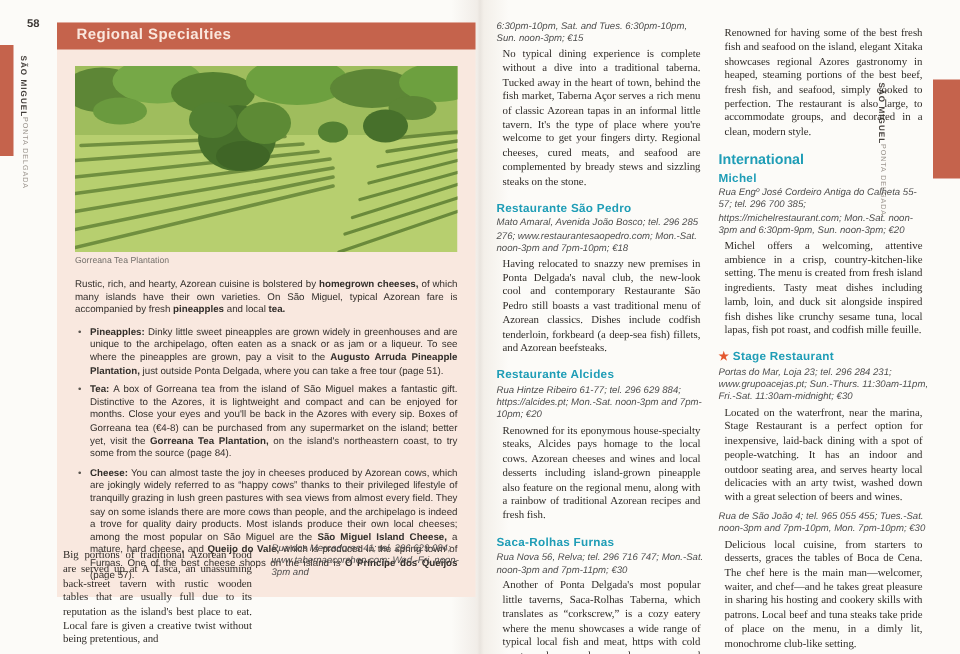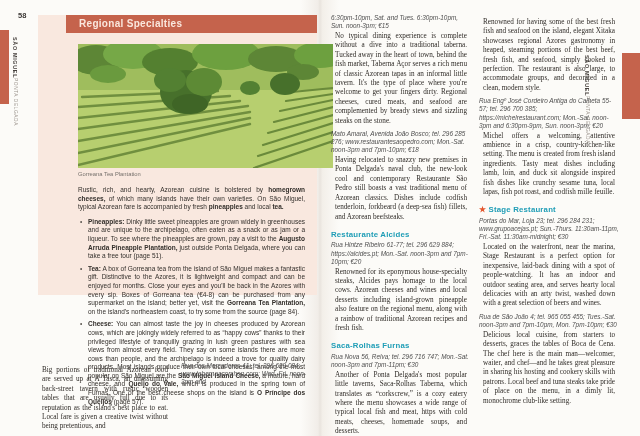--- a/index.html
+++ b/index.html
@@ -16,21 +16,21 @@
   
   .tab-marker{position:absolute;background:#c5634c;}
   .tab-marker.l{left:0;top:30px;width:9px;height:74px;}
   .tab-marker.r{left:622px;top:53px;width:18px;height:66px;}
   .tab-label{position:absolute;writing-mode:vertical-rl;display:flex;}
   .tab-label.l{left:11px;top:37px;}
   .tab-label.r{left:583px;top:55px;}
   .tab-region{font:bold 5.4px/7px "Liberation Sans",sans-serif;letter-spacing:0.7px;color:#443f3b;}
   .tab-area{font:4.8px/6.5px "Liberation Sans",sans-serif;letter-spacing:0.6px;color:#9b948d;}
   
-  .panel{position:absolute;left:38px;top:15px;width:279px;height:280px;background:#f9e8df;padding-left:28px;}
+  .panel{position:absolute;left:38px;top:15px;width:279px;height:383px;background:#f9e8df;}
   .panel-header{height:18px;background:#c5634c;color:#fae7dd;
     font:bold 10px/18px "Liberation Sans",sans-serif;letter-spacing:0.3px;padding-left:13px;}
   .photo{display:block;margin:11px 12px 0 12px;width:255px;height:124px;}
   .caption{margin:3px 12px 0 12px;font:5.8px/7px "Liberation Sans",sans-serif;color:#76716c;}
   .intro{margin:8px 12px 0 12px;font:6.5px/8.6px "Liberation Sans",sans-serif;color:#332f2b;text-align:justify;}
   .bullets{margin:6px 12px 0 14px;}
   .bullet{display:flex;margin-bottom:4px;}
   .bullet .dot{flex:0 0 8px;font:6.5px/8.6px "Liberation Sans",sans-serif;color:#5a554f;}
   .bullet .btext{flex:1;font:6.5px/8.6px "Liberation Sans",sans-serif;color:#332f2b;text-align:justify;}
   .bold{font-weight:bold;}
@@ -136,37 +136,40 @@
     <p class="body-text">Big portions of traditional Azorean food are served up at A Tasca, an unassuming back-street tavern with rustic wooden tables that are usually full due to its reputation as the island's best place to eat. Local fare is given a creative twist without being pretentious, and</p>
   </div>
   <div class="col col-l2">
     <p class="details">Rua dos Mercadores 41; tel. 296 629 084; www.tabernaacorshop.com; Wed.-Fri. noon-3pm and</p>
   </div>
 
   <div class="col col-r1">
     <p class="details">6:30pm-10pm, Sat. and Tues. 6:30pm-10pm, Sun. noon-3pm; €15</p>
     <p class="body-text after-details">No typical dining experience is complete without a dive into a traditional taberna. Tucked away in the heart of town, behind the fish market, Taberna Açor serves a rich menu of classic Azorean tapas in an informal little tavern. It's the type of place where you're welcome to get your fingers dirty. Regional cheeses, cured meats, and seafood are complemented by bready stews and sizzling steaks on the stone.</p>
 
+    <div class="rest-name">Restaurante São Pedro</div>
     <p class="details">Mato Amaral, Avenida João Bosco; tel. 296 285 276; www.restaurantesaopedro.com; Mon.-Sat. noon-3pm and 7pm-10pm; €18</p>
     <p class="body-text after-details">Having relocated to snazzy new premises in Ponta Delgada's naval club, the new-look cool and contemporary Restaurante São Pedro still boasts a vast traditional menu of Azorean classics. Dishes include codfish tenderloin, forkbeard (a deep-sea fish) fillets, and Azorean beefsteaks.</p>
 
     <div class="rest-name">Restaurante Alcides</div>
     <p class="details">Rua Hintze Ribeiro 61-77; tel. 296 629 884; https://alcides.pt; Mon.-Sat. noon-3pm and 7pm-10pm; €20</p>
     <p class="body-text after-details">Renowned for its eponymous house-specialty steaks, Alcides pays homage to the local cows. Azorean cheeses and wines and local desserts including island-grown pineapple also feature on the regional menu, along with a rainbow of traditional Azorean recipes and fresh fish.</p>
 
     <div class="rest-name">Saca-Rolhas Furnas</div>
     <p class="details">Rua Nova 56, Relva; tel. 296 716 747; Mon.-Sat. noon-3pm and 7pm-11pm; €30</p>
     <p class="body-text after-details">Another of Ponta Delgada's most popular little taverns, Saca-Rolhas Taberna, which translates as “corkscrew,” is a cozy eatery where the menu showcases a wide range of typical local fish and meat, https with cold meats, cheeses, homemade soups, and desserts.</p>
 
   </div>
 
   <div class="col col-r2">
     <p class="body-text">Renowned for having some of the best fresh fish and seafood on the island, elegant Xitaka showcases regional Azores gastronomy in heaped, steaming portions of the best beef, fresh fish, and seafood, simply cooked to perfection. The restaurant is also large, to accommodate groups, and decorated in a clean, modern style.</p>
 
+    <div class="section-name">International</div>
 
+    <div class="rest-name sub-name">Michel</div>
     <p class="details">Rua Engº José Cordeiro Antiga do Calheta 55-57; tel. 296 700 385; https://michelrestaurant.com; Mon.-Sat. noon-3pm and 6:30pm-9pm, Sun. noon-3pm; €20</p>
     <p class="body-text after-details">Michel offers a welcoming, attentive ambience in a crisp, country-kitchen-like setting. The menu is created from fresh island ingredients. Tasty meat dishes including lamb, loin, and duck sit alongside inspired fish dishes like crunchy sesame tuna, local lapas, fish pot roast, and codfish mille feuille.</p>
 
     <div class="rest-name">
       <span class="star">★</span>
       <span>Stage Restaurant</span>
     </div>
     <p class="details">Portas do Mar, Loja 23; tel. 296 284 231; www.grupoacejas.pt; Sun.-Thurs. 11:30am-11pm, Fri.-Sat. 11:30am-midnight; €30</p>
     <p class="body-text after-details">Located on the waterfront, near the marina, Stage Restaurant is a perfect option for inexpensive, laid-back dining with a spot of people-watching. It has an indoor and outdoor seating area, and serves hearty local delicacies with an arty twist, washed down with a great selection of beers and wines.</p>
 

